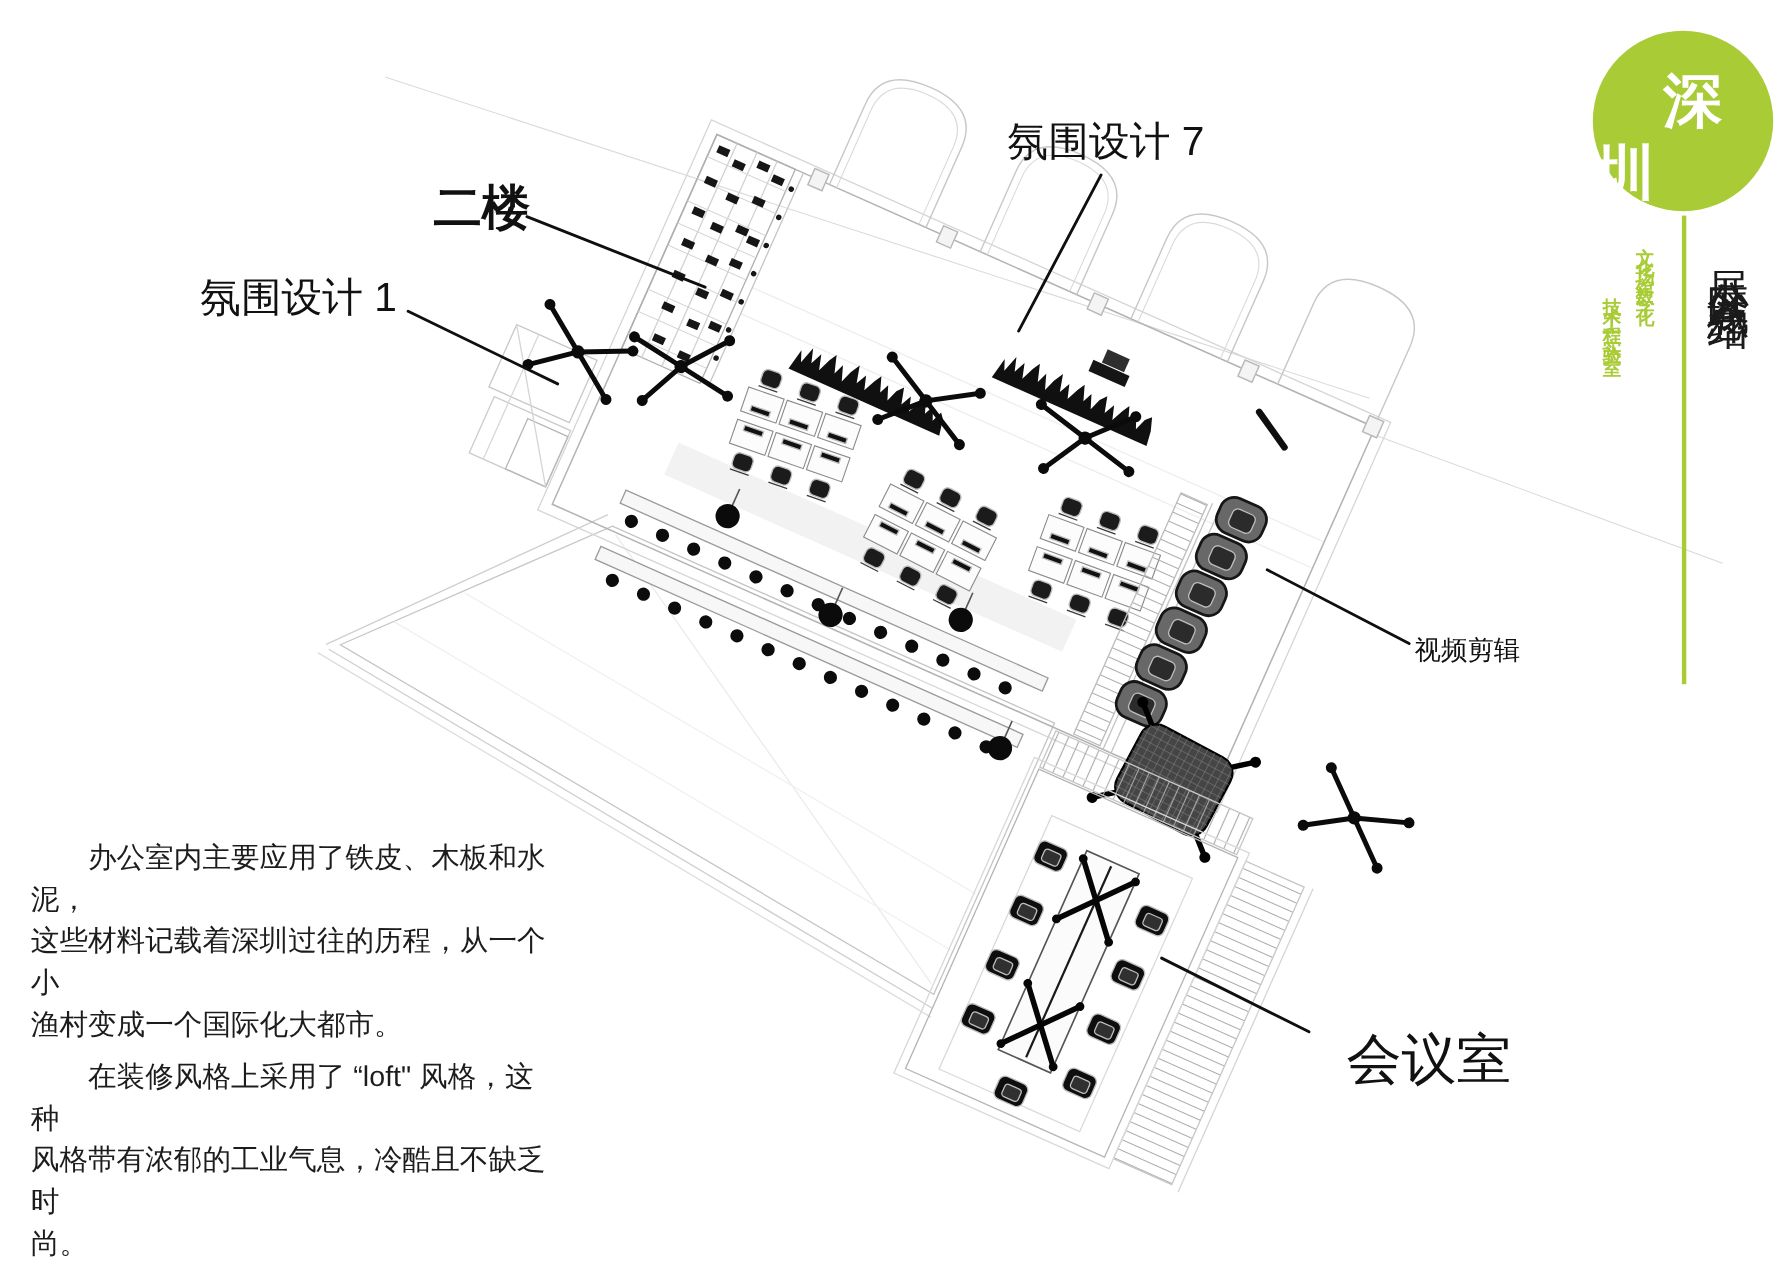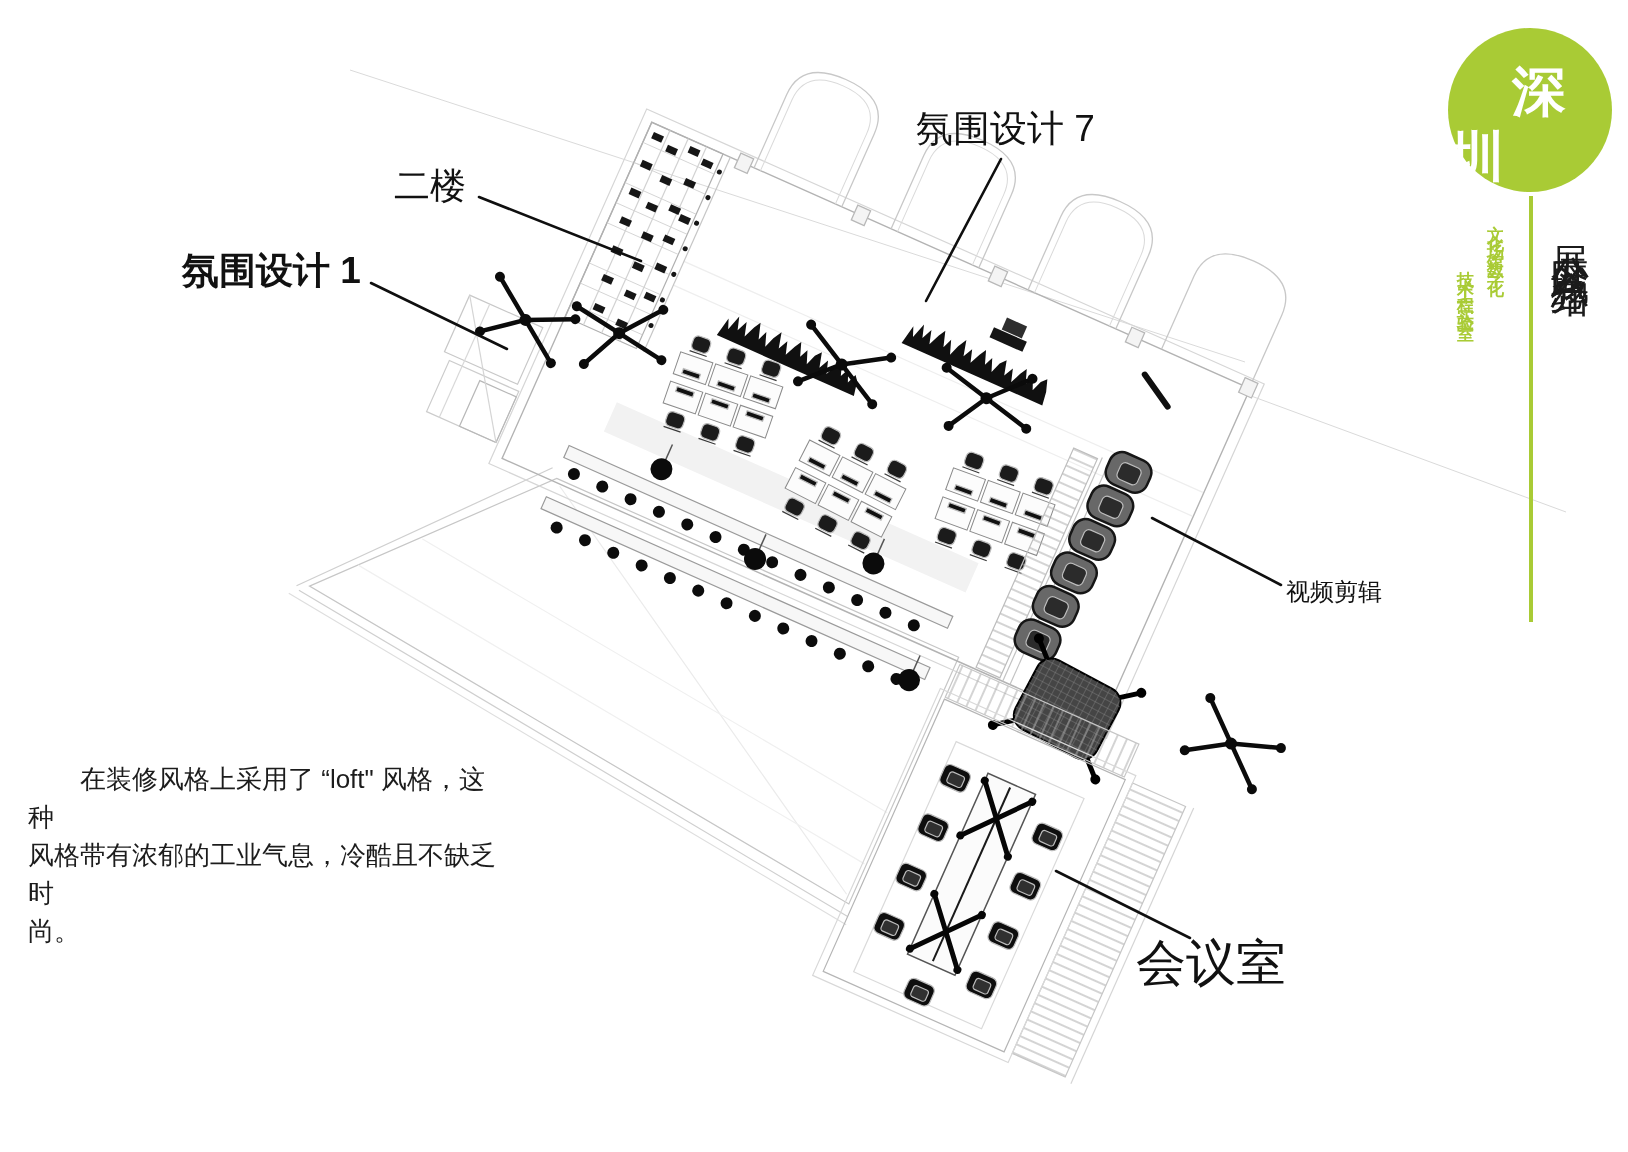--- a/index.html
+++ b/index.html
@@ -3,25 +3,25 @@
 <meta charset="utf-8">
 <style>
   :root{ --accent:#a9cb35; }
   html,body{margin:0;padding:0;background:#fff;}
   #stage{
     position:relative;width:1628px;height:1152px;overflow:hidden;
     background:#fff;font-family:"Liberation Sans",sans-serif;color:#141414;
   }
   #wire{position:absolute;left:0;top:0;}
   .dlabel{position:absolute;color:#111;white-space:nowrap;line-height:1.1;}
-  #lbl-erlou{left:394px;top:166px;font-size:36px;}
-  #lbl-fw1{left:182px;top:251px;font-size:37px;font-weight:bold;}
+  #lbl-erlou{left:394px;top:166px;font-size:44px;font-weight:bold;}
+  #lbl-fw1{left:182px;top:251px;font-size:37px;}
   #lbl-fw2{left:916px;top:109px;font-size:37px;}
   #lbl-video{left:1286px;top:579px;font-size:24px;}
-  #lbl-meeting{left:1136px;top:936px;font-size:50px;}
+  #lbl-meeting{left:1224px;top:936px;font-size:50px;}
   
   #logo-circle{position:absolute;left:1448px;top:28px;width:164px;height:164px;border-radius:50%;background:var(--accent);}
   #logo-char-top{position:absolute;left:1512px;top:56px;font-size:54px;font-weight:700;color:#fff;}
   #logo-char-bottom{position:absolute;left:1450px;top:121px;font-size:54px;font-weight:700;color:#fff;}
   #accent-rule{position:absolute;left:1529px;top:196px;width:4px;height:426px;background:var(--accent);}
   .vtext{position:absolute;writing-mode:vertical-rl;text-orientation:upright;white-space:nowrap;}
   #side-title{left:1544px;top:216px;font-size:38px;letter-spacing:5px;color:#1b1b1b;}
   #lab-col-right{left:1484px;top:212px;font-size:17px;font-weight:700;letter-spacing:9px;color:var(--accent);}
   #lab-col-left{left:1454px;top:257px;font-size:17px;font-weight:700;letter-spacing:9px;color:var(--accent);}
   
@@ -344,19 +344,22 @@
 
   <div id="logo-circle"></div>
   <span id="logo-char-top">深</span>
   <span id="logo-char-bottom">圳</span>
   <div id="accent-rule"></div>
   <div class="vtext" id="lab-col-right">文化场馆数字化</div>
   <div class="vtext" id="lab-col-left">技术工程实验室</div>
   <div class="vtext" id="side-title">展办公区域总介绍</div>
 
   <div id="intro">
+    <p>　　办公室内主要应用了铁皮、木板和水泥，
+这些材料记载着深圳过往的历程，从一个小
+渔村变成一个国际化大都市。</p>
     <p>　　在装修风格上采用了 “loft" 风格，这种
 风格带有浓郁的工业气息，冷酷且不缺乏时
 尚。</p>
 
   </div>
 
 </div>
 
 </body></html>

